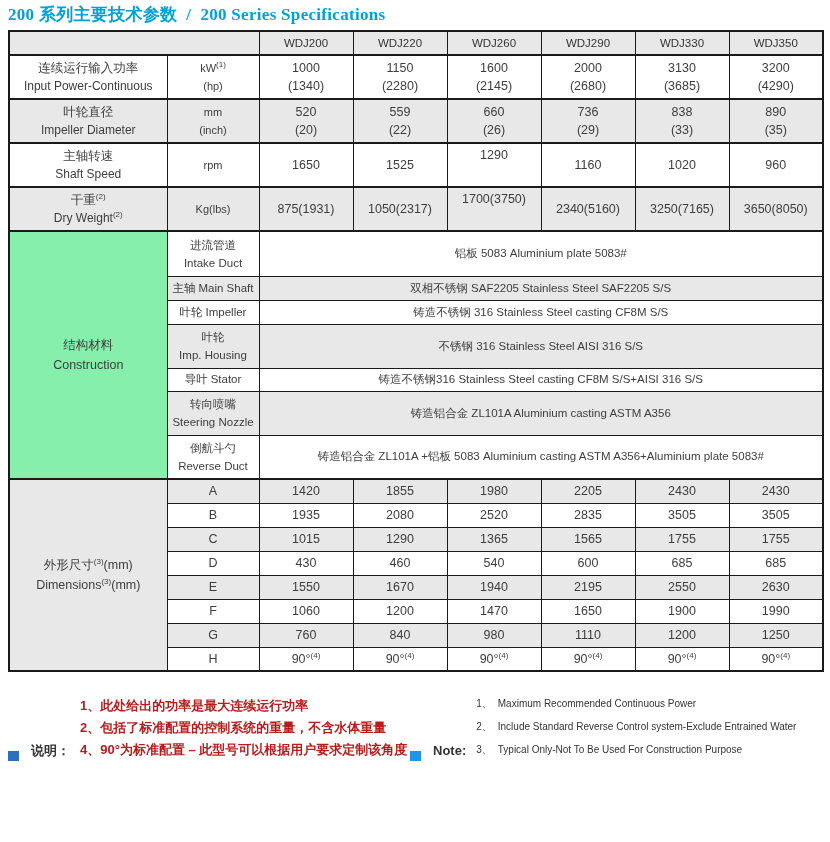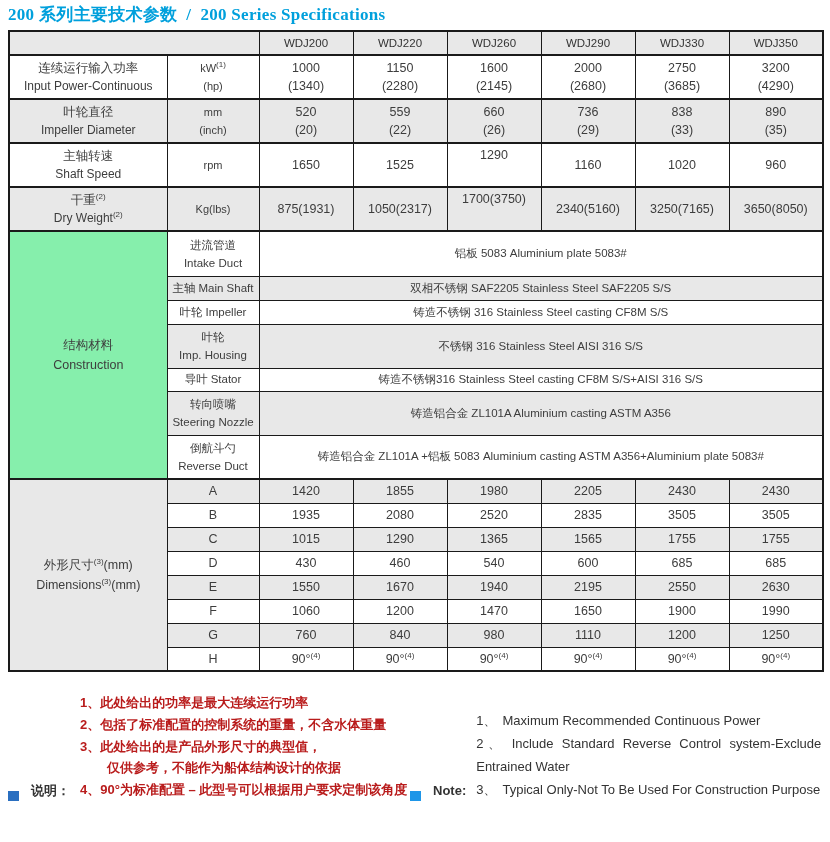--- a/index.html
+++ b/index.html
@@ -86,21 +86,21 @@
     font-size:13px;
     line-height:21px;
     color:#b91c1c;
     padding-left:27px;
     text-indent:-27px;
     margin-bottom:1px;
   }
   .cn-item .cont { text-indent:0; }
   .en-items { width:345px; }
   .en-item {
-    font-size:13px;
+    font-size:10px;
     line-height:23px;
     color:#333;
     text-align:justify;
   }
   .en-item .num { margin-right:6px; }
 </style>
 </head>
 <body>
 
 <div class="title">
@@ -149,21 +149,21 @@
         </td>
     <td class="two-line">
           <div>1600</div>
           <div>(2145)</div>
         </td>
     <td class="two-line">
           <div>2000</div>
           <div>(2680)</div>
         </td>
     <td class="two-line">
-          <div>2750</div>
+          <div>3130</div>
           <div>(3685)</div>
         </td>
     <td class="two-line">
           <div>3200</div>
           <div>(4290)</div>
         </td>
   </tr>
 
   <tr class="r44 sep2 shaded">
     <td class="lbl two-line">
@@ -358,21 +358,20 @@
 </tbody>
   </table>
 
 <div class="notes">
   <div class="note-col cn">
     <div class="bullet" style="background:#2a6fc0"></div>
     <div class="note-label">说明：</div>
     <div class="cn-items">
       <div class="cn-item"><span>1、</span><span>此处给出的功率是最大连续运行功率</span></div>
       <div class="cn-item"><span>2、</span><span>包括了标准配置的控制系统的重量，不含水体重量</span></div>
-      <div class="cn-item"><span>3、</span><span>此处给出的是产品外形尺寸的典型值，</span><div class="cont">仅供参考，不能作为船体结构设计的依据</div></div>
       <div class="cn-item"><span>4、</span><span>90°为标准配置 – 此型号可以根据用户要求定制该角度</span></div>
     </div>
   </div>
   <div class="note-col en">
     <div class="bullet" style="background:#1e96e8"></div>
     <div class="note-label">Note:</div>
     <div class="en-items">
       <div class="en-item"><span class="num">1、</span><span>Maximum Recommended Continuous Power</span></div>
       <div class="en-item"><span class="num">2、</span><span>Include Standard Reverse Control system-Exclude Entrained Water</span></div>
       <div class="en-item"><span class="num">3、</span><span>Typical Only-Not To Be Used For Construction Purpose</span></div>

